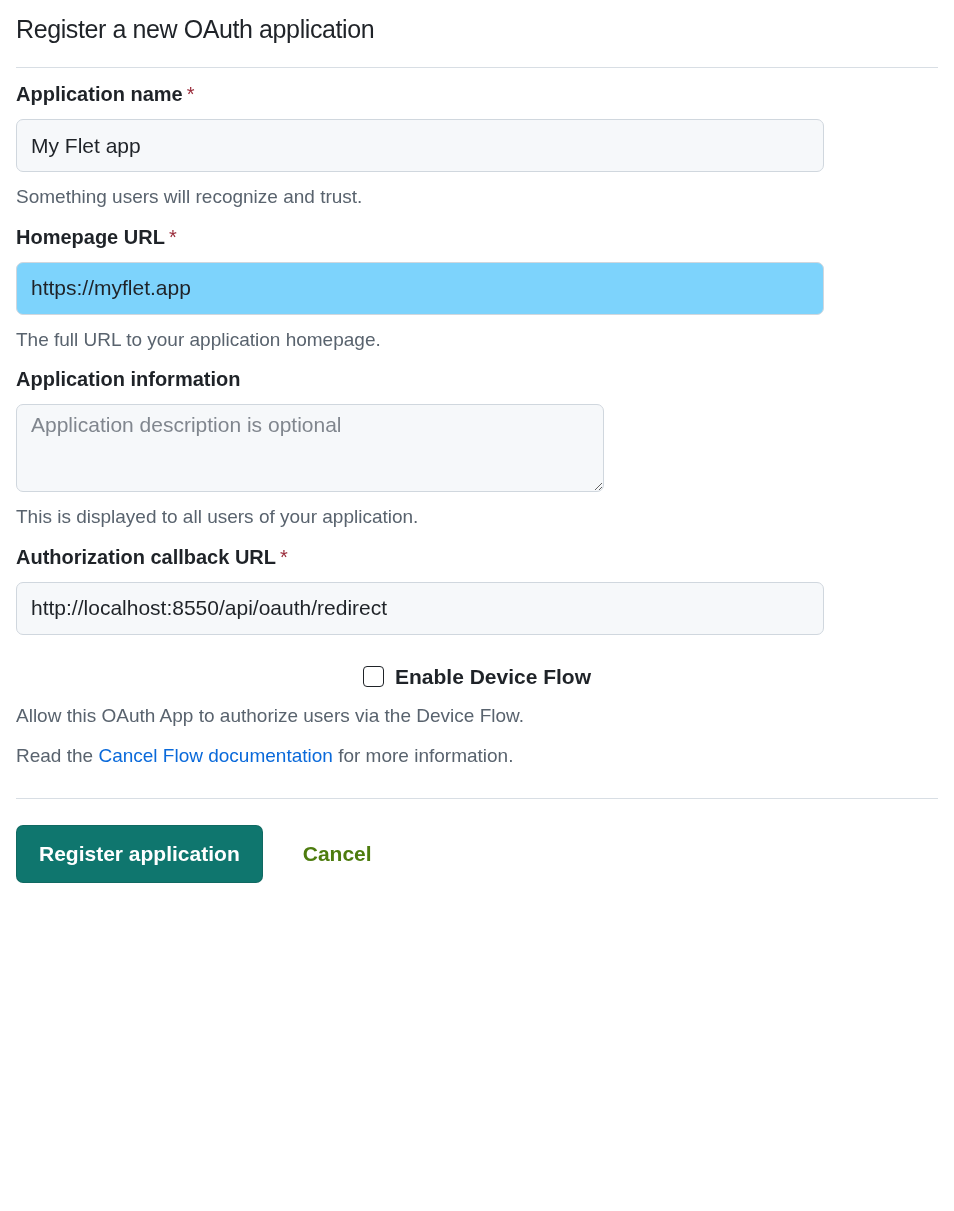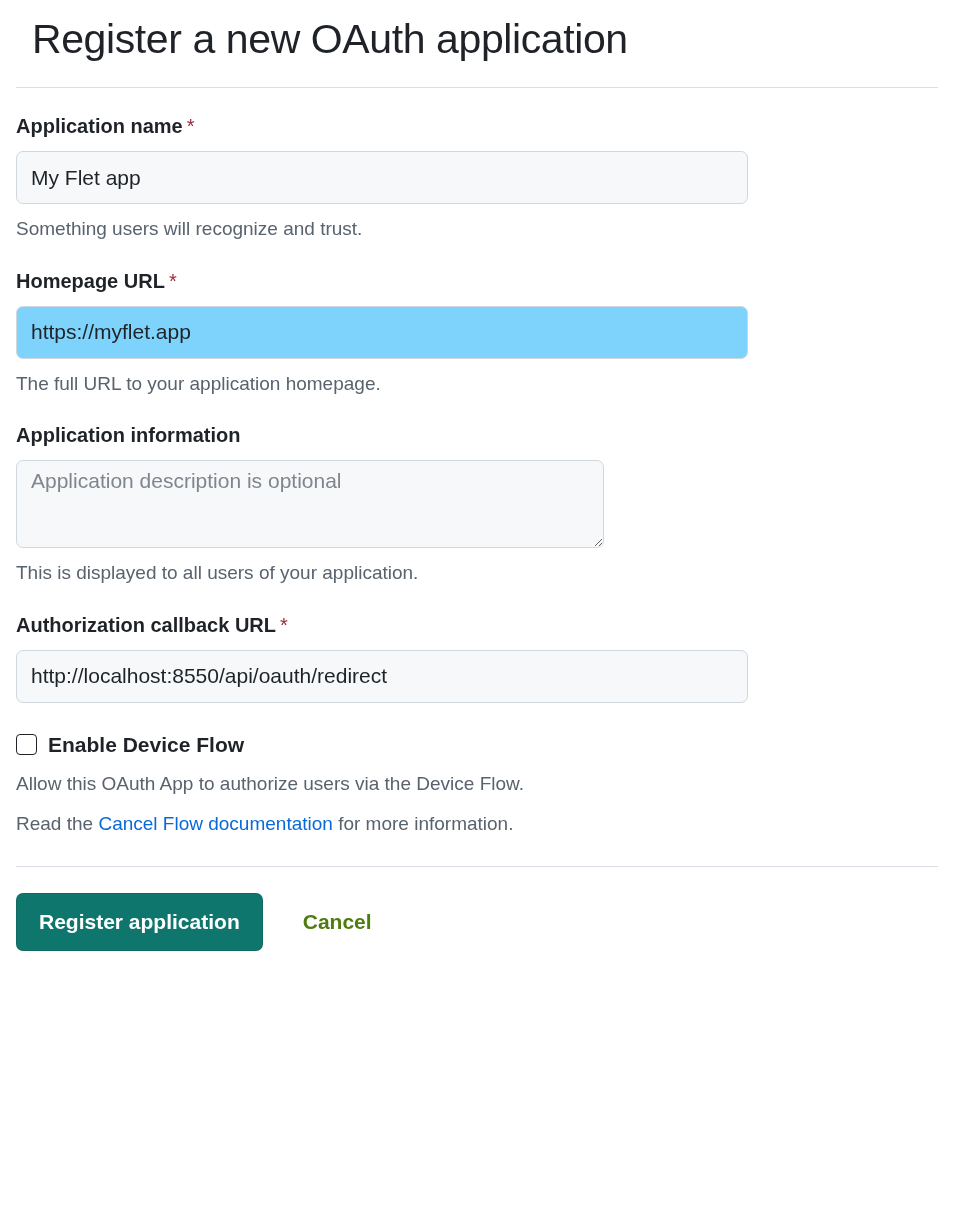--- a/index.html
+++ b/index.html
@@ -13,53 +13,53 @@
     min-height: 1211px;
     font-family: "Liberation Sans", sans-serif;
     color: #1f2328;
     -webkit-font-smoothing: antialiased;
   }
   .page {
     width: 954px;
     padding: 0 16px;
   }
   .page-title {
-    font-size: 41px;
+    font-size: 25px;
     font-weight: 400;
     line-height: 1.25;
     letter-spacing: -0.4px;
-    margin: 14px 0 22px 16px;
+    margin: 14px 0 22px 0;
     color: #1f2328;
   }
   .rule {
     height: 1px;
     background: #d8dee4;
     border: 0;
     margin: 0;
   }
   .field-block {
-    margin-top: 26px;
+    margin-top: 14px;
   }
   .field-label {
     font-size: 20px;
     font-weight: 700;
     color: #1f2328;
     line-height: 1.2;
     margin-bottom: 13px;
     display: block;
   }
   .req {
     color: #9a2c3b;
     font-weight: 400;
     font-size: 20px;
     margin-left: 4px;
   }
   .text-input {
     display: block;
-    width: 732px;
+    width: 808px;
     height: 53px;
     font-size: 21px;
     font-family: "Liberation Sans", sans-serif;
     color: #1f2328;
     padding: 6px 14px;
     border: 1px solid #d0d7de;
     border-radius: 7px;
     background: #f6f8fa;
     outline: none;
   }
@@ -93,20 +93,21 @@
     margin-top: 11px;
   }
   .hint a, .link {
     color: #0969da;
     text-decoration: none;
   }
   .checkbox-row {
     display: flex;
     align-items: center;
     margin-top: 30px;
+    justify-content: center;
   }
   .checkbox {
     appearance: none;
     -webkit-appearance: none;
     width: 21px;
     height: 21px;
     border: 1.6px solid #1f2328;
     border-radius: 4px;
     background: #ffffff;
     margin: 0 11px 0 0;

